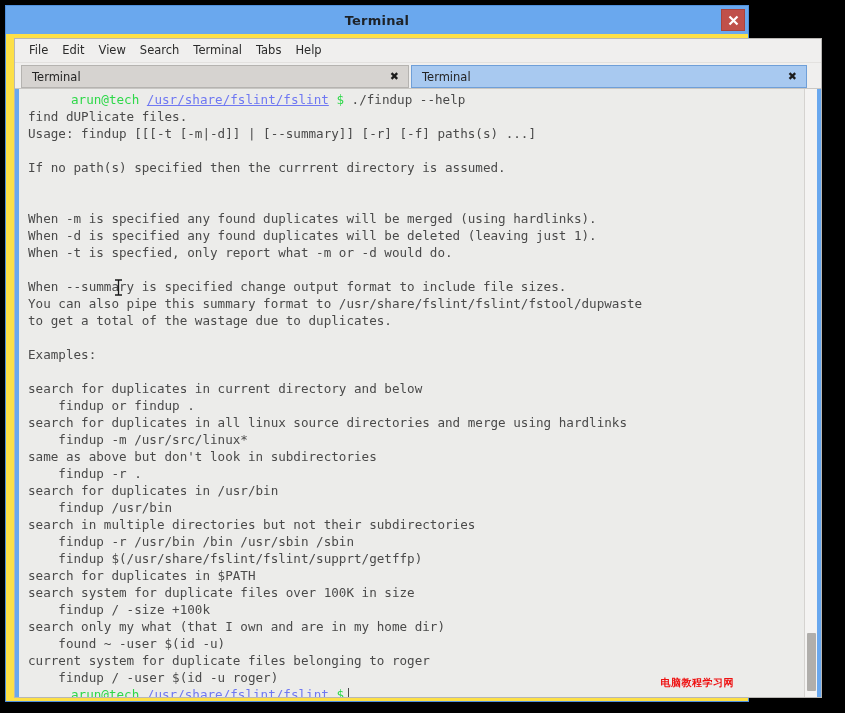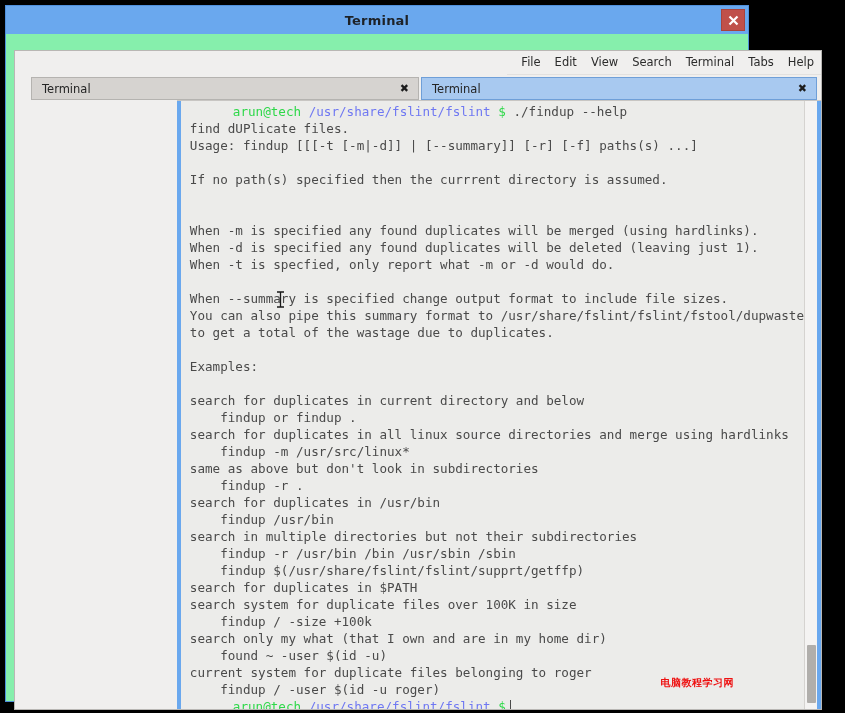--- a/index.html
+++ b/index.html
@@ -14,21 +14,21 @@
     font-family: "DejaVu Sans", sans-serif;
   }
 
   
   .window {
     position: absolute;
     left: 5px;
     top: 5px;
     width: 744px;
     height: 697px;
-    background: #86efac;
+    background: #fde047;
     box-sizing: border-box;
     border: 1px solid #4f90dc;
   }
 
   
   .titlebar {
     position: relative;
     height: 28px;
     background: #6aa8ee;
     display: flex;
@@ -55,29 +55,28 @@
     justify-content: center;
     cursor: pointer;
     box-sizing: border-box;
   }
   .close-btn svg { display: block; }
 
   
   .client {
     position: absolute;
     left: 8px;
-    top: 44px;
+    top: 32px;
     width: 808px;
     height: 660px;
     background: #f0efee;
     border: 1px solid #b9b7b4;
     box-sizing: border-box;
     display: flex;
     flex-direction: column;
-    align-items: flex-end;
   }
 
   
   .menubar {
     height: 23px;
     background: #f0efee;
     display: flex;
     align-items: center;
     padding-left: 7px;
     flex: 0 0 auto;
@@ -159,21 +158,21 @@
   }
   .line {
     font-family: "DejaVu Sans Mono", monospace;
     font-size: 12.6px;
     line-height: 17px;
     color: #4a4a4a;
     white-space: pre;
     height: 17px;
   }
   .c-green { color: #2fd84a; margin-left: 43px; }
-  .c-blue  { color: #6f78f2; }
+  .c-blue  { color: #6f78f2; text-decoration: underline; }
   .c-dollar{ color: #2fd84a; }
   .c-cmd   { color: #4a4a4a; }
 
   
   .cursor {
     display: inline-block;
     width: 1px;
     height: 13px;
     background: #4a4a4a;
     vertical-align: -2px;

